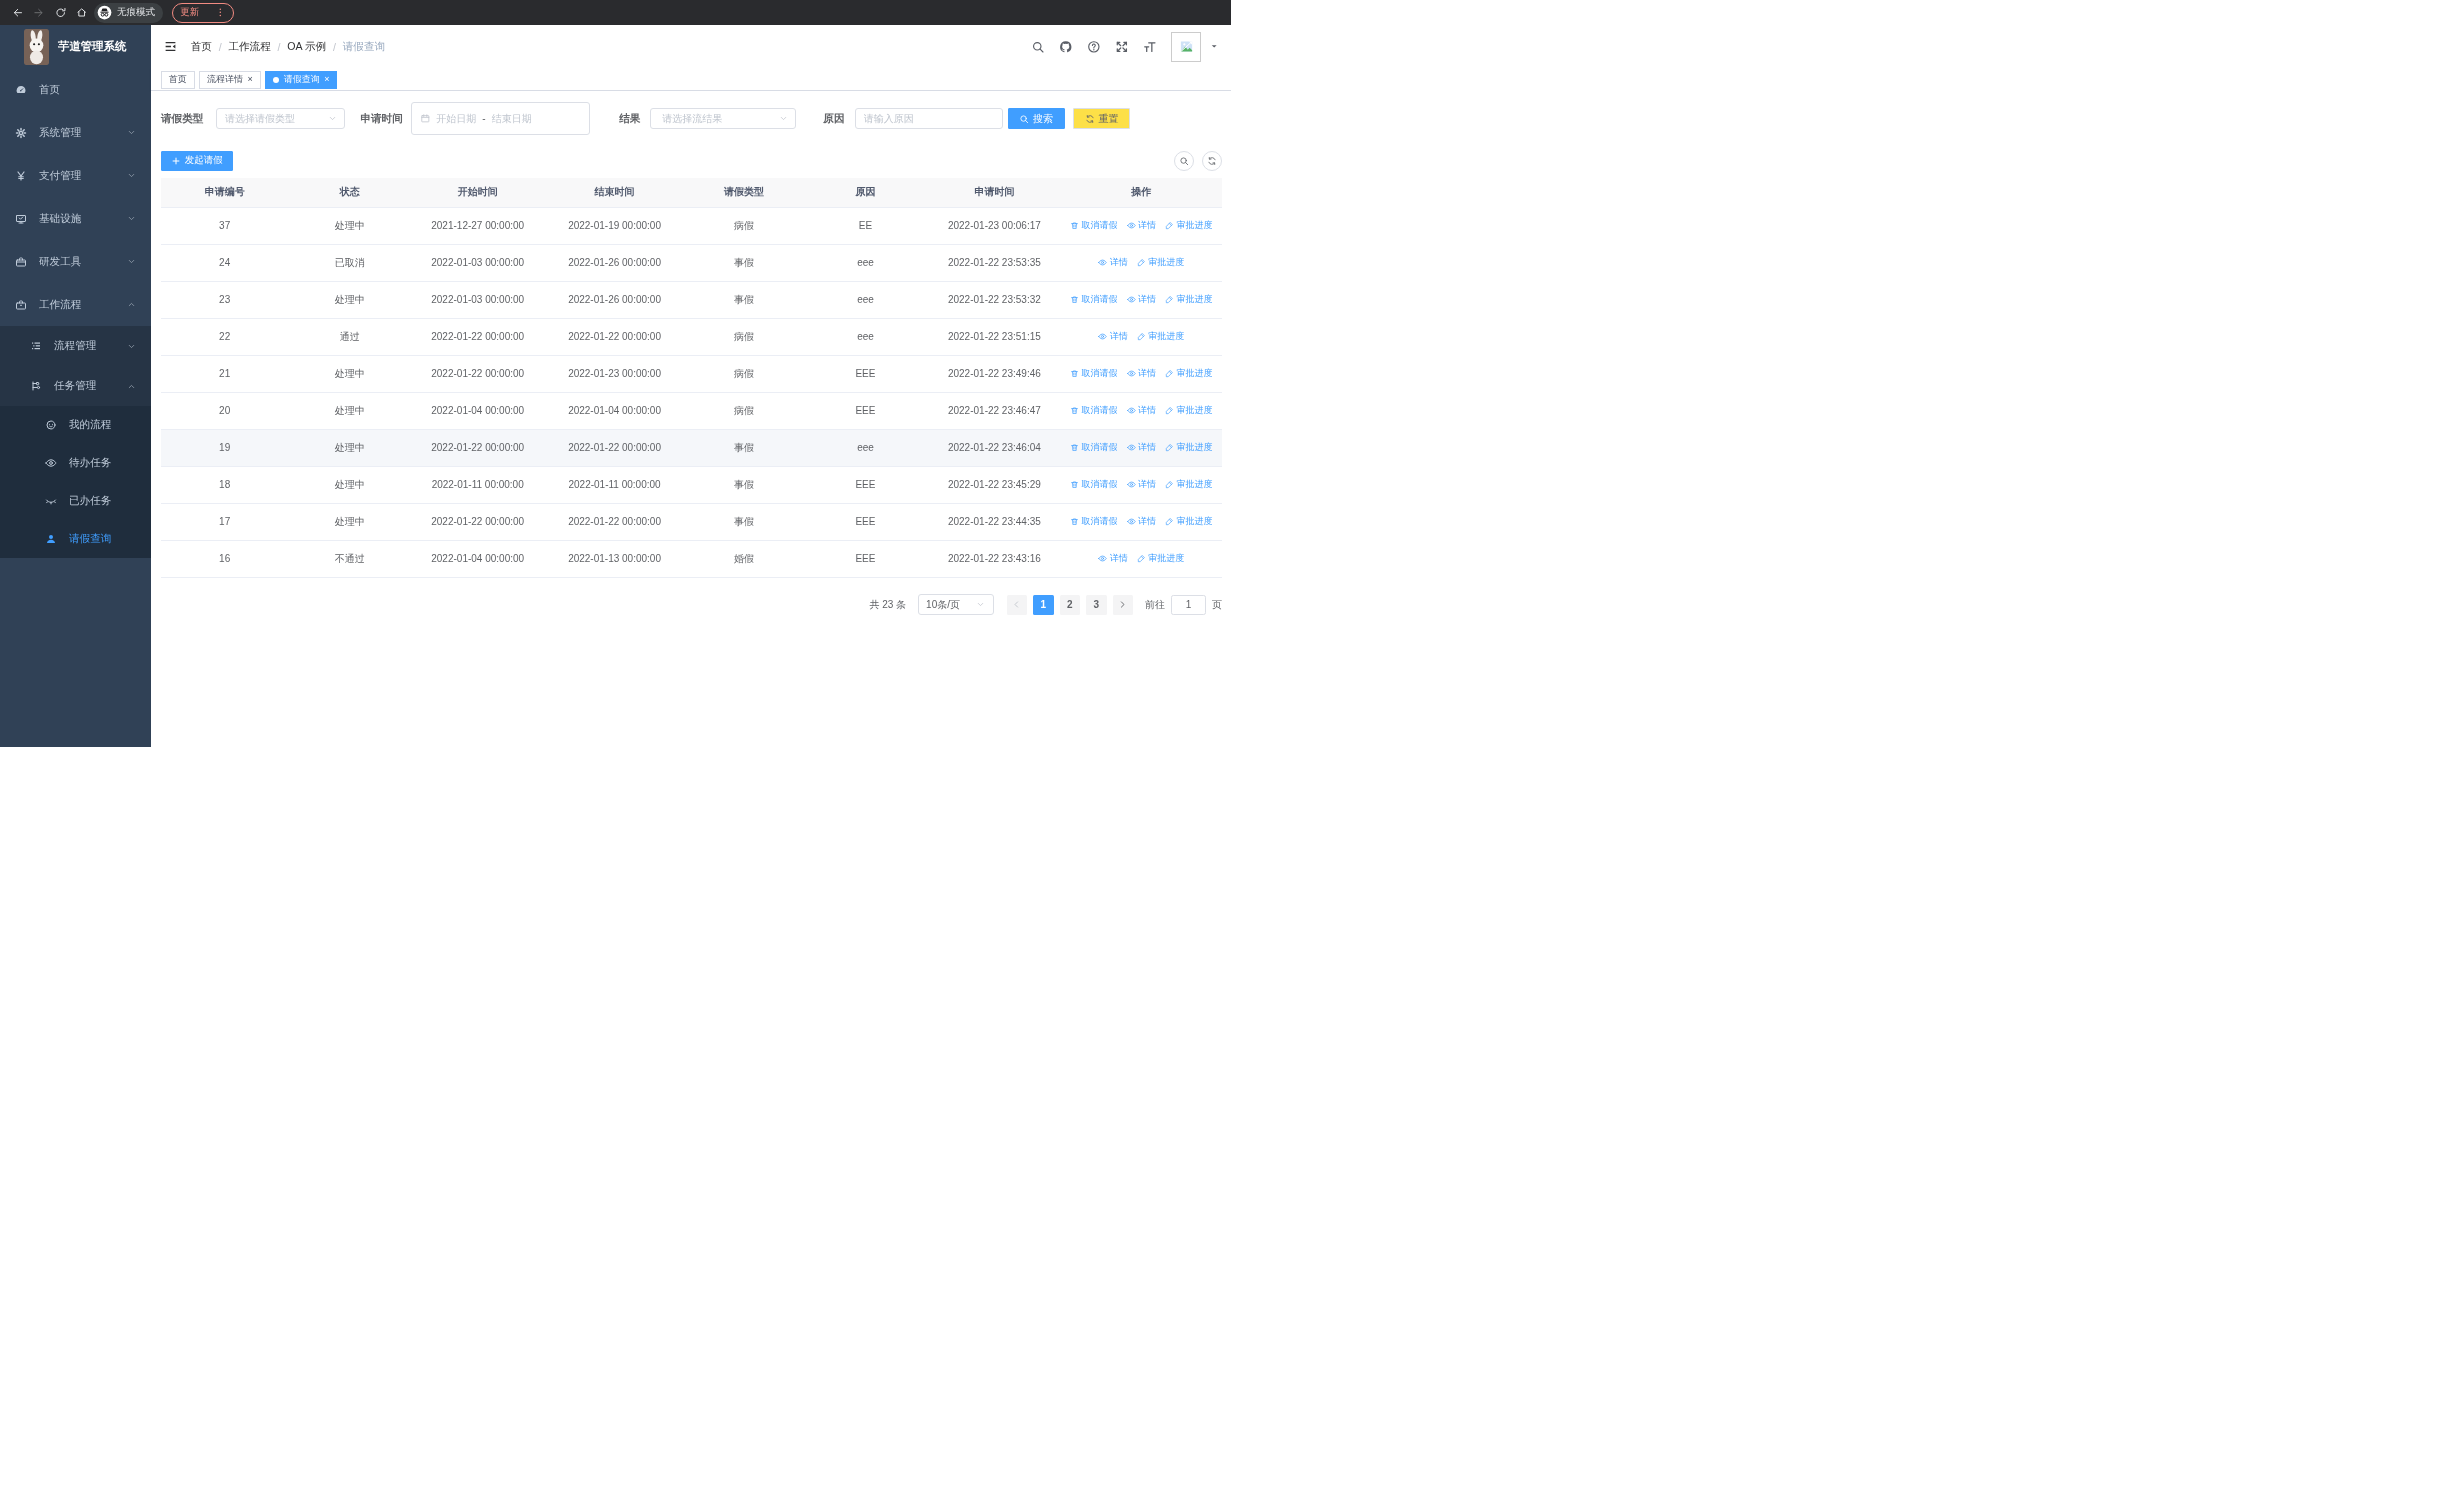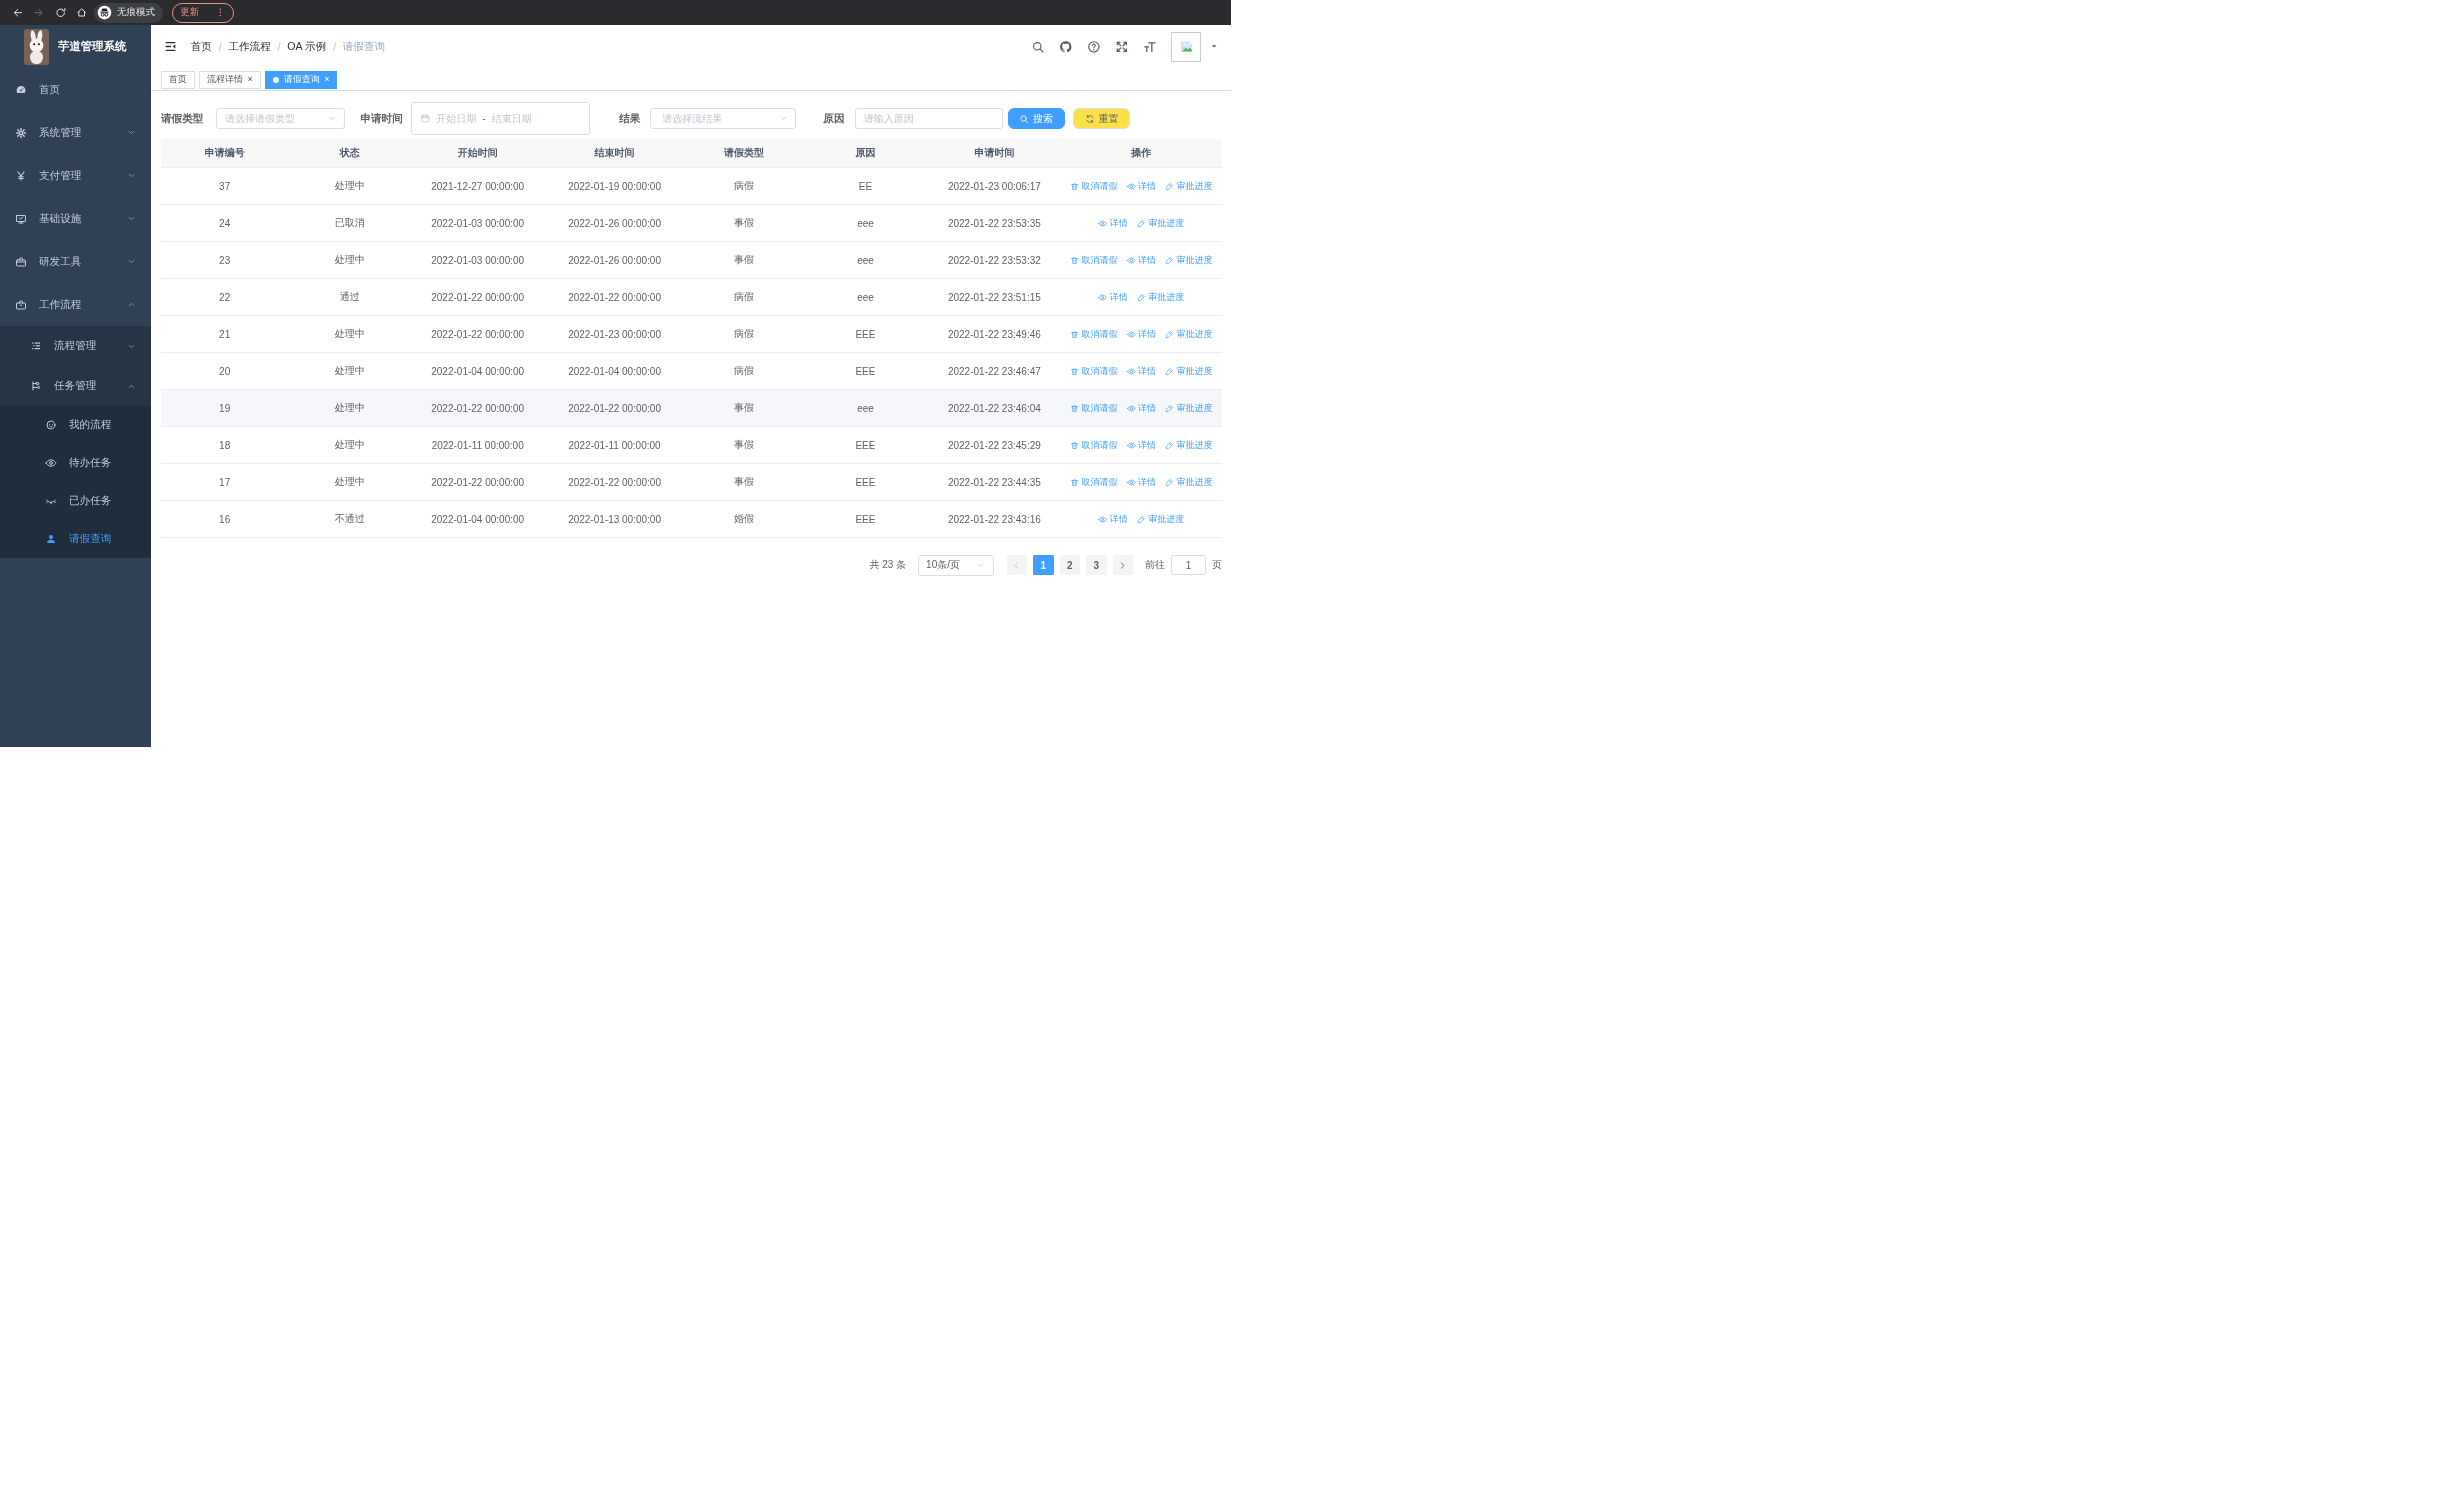--- a/index.html
+++ b/index.html
@@ -68,21 +68,21 @@
   .content { flex:1; background:#fff; padding:7.6px 9px 0 10px; overflow:hidden; }
   .filter-bar { height:40px; display:flex; align-items:center; }
   .f-label { font-weight:bold; color:#606266; font-size:10.6px; white-space:nowrap; }
   .sel { height:21px; border:0.8px solid #dcdfe6; border-radius:3px; background:#fff; display:flex; align-items:center; padding:0 7.6px; color:#bfc5ce; font-size:10px; cursor:pointer; }
   .sel .arrow { margin-left:auto; color:#c0c4cc; font-size:9px; }
   .date-range { width:179px; height:33px; border:0.8px solid #dcdfe6; border-radius:3px; display:flex; align-items:center; padding:0 7.6px; gap:6px; color:#bfc5ce; font-size:10px; cursor:text; }
   .date-range .icon { color:#c0c4cc; font-size:10.6px; }
   .date-range .dsep { color:#606266; }
   .txt-input { height:21px; border:0.8px solid #dcdfe6; border-radius:3px; padding:0 7.6px; font-size:10px; color:#606266; outline:none; font-family:inherit; }
   .txt-input::placeholder { color:#bfc5ce; }
-  .btn { height:21px; border-radius:6px; font-size:10px; display:inline-flex; align-items:center; gap:3.8px; padding:0 10.6px; cursor:pointer; border:0.8px solid transparent; white-space:nowrap; }
+  .btn { height:21px; border-radius:1px; font-size:10px; display:inline-flex; align-items:center; gap:3.8px; padding:0 10.6px; cursor:pointer; border:0.8px solid transparent; white-space:nowrap; }
   .btn .icon { font-size:10px; }
   .btn-primary { background:#409eff; border-color:#409eff; color:#fff; }
   .btn-plain { background:#fde047; border-color:#dcdfe6; color:#606266;font-family:Liberation Serif, serif; }
 
   .toolbar-row { margin:12px 0 7.6px; display:flex; align-items:center; }
   .create-btn { height:20px; font-size:9.5px; padding:0 9px; }
   .tool-circles { margin-left:auto; display:flex; gap:8.4px; }
   .circle-btn { width:20px; height:20px; border-radius:50%; border:0.8px solid #dcdfe6; background:#fff; color:#5f6368; display:flex; align-items:center; justify-content:center; font-size:10px; cursor:pointer; }
 
   table.data-table { width:100%; border-collapse:collapse; table-layout:fixed; }
@@ -474,20 +474,48 @@
           <span class="icon">
               <svg viewBox="0 0 24 24">
                 <path d="M19.5 9A8 8 0 0 0 5.7 7.2M4.5 15a8 8 0 0 0 13.8 1.8" fill="none" stroke="currentColor" stroke-linecap="round" stroke-linejoin="round" stroke-width="2"></path>
                 <path d="M5.5 3.5v4h4M18.5 20.5v-4h-4" fill="none" stroke="currentColor" stroke-linecap="round" stroke-linejoin="round" stroke-width="2"></path>
               </svg>
             </span>
           <span>重置</span>
         </button>
       </div>
 
+      <div class="toolbar-row">
+        <button class="btn btn-primary create-btn">
+          <span class="icon">
+              <svg viewBox="0 0 24 24">
+                <path d="M12 5v14M5 12h14" fill="none" stroke="currentColor" stroke-linecap="round" stroke-linejoin="round" stroke-width="2.4"></path>
+              </svg>
+            </span>
+          <span>发起请假</span>
+        </button>
+        <div class="tool-circles">
+          <div class="circle-btn">
+              <span class="icon">
+                <svg viewBox="0 0 24 24">
+                  <circle cx="11" cy="11" r="6.5" fill="none" stroke="currentColor" stroke-linecap="round" stroke-linejoin="round" stroke-width="2"></circle>
+                  <path d="m16 16 5 5" fill="none" stroke="currentColor" stroke-linecap="round" stroke-linejoin="round" stroke-width="2"></path>
+                </svg>
+              </span>
+            </div>
+          <div class="circle-btn">
+              <span class="icon">
+                <svg viewBox="0 0 24 24">
+                  <path d="M19.5 9A8 8 0 0 0 5.7 7.2M4.5 15a8 8 0 0 0 13.8 1.8" fill="none" stroke="currentColor" stroke-linecap="round" stroke-linejoin="round" stroke-width="2"></path>
+                  <path d="M5.5 3.5v4h4M18.5 20.5v-4h-4" fill="none" stroke="currentColor" stroke-linecap="round" stroke-linejoin="round" stroke-width="2"></path>
+                </svg>
+              </span>
+            </div>
+        </div>
+      </div>
 
       <table class="data-table">
         <colgroup>
           <col style="width:12%">
             <col style="width:11.6%">
             <col style="width:12.5%">
             <col style="width:13.3%">
           <col style="width:11.1%">
             <col style="width:11.8%">
             <col style="width:12.5%">

